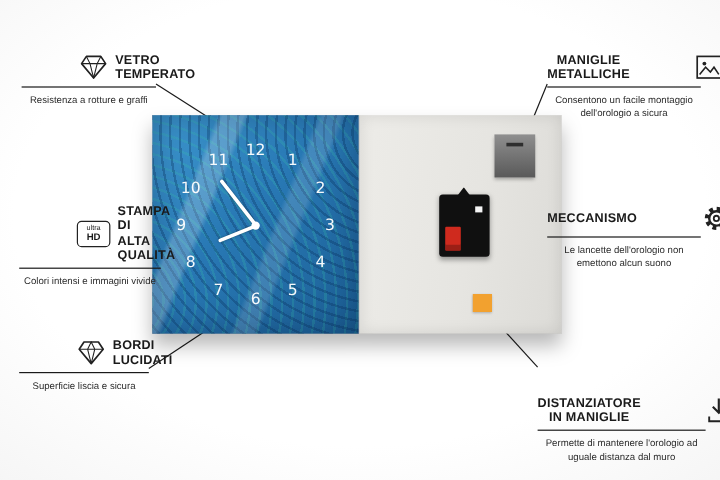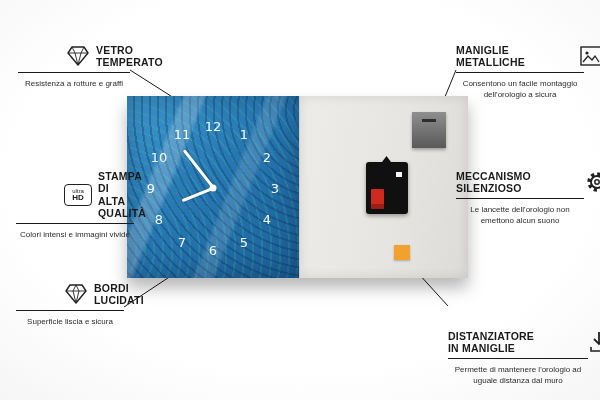--- a/index.html
+++ b/index.html
@@ -43,21 +43,21 @@
   .mech-dot{position:absolute;right:6px;top:10px;width:6px;height:5px;background:#f5f5f5;}
   .battery{position:absolute;left:5px;bottom:5px;width:13px;height:20px;background:#cf2a1e;border-radius:1px;
     box-shadow:inset 0 -5px 0 rgba(0,0,0,0.25);}
   .foam{position:absolute;left:94px;top:149px;width:16px;height:15px;background:#f2a12f;
     box-shadow:0 1px 2px rgba(0,0,0,0.25);}
 
   
   .callout{position:absolute;color:#1a1a1a;}
   .callout .row{display:flex;align-items:center;gap:6px;}
   .callout .titles{flex:1;font-size:10.5px;font-weight:bold;letter-spacing:0.2px;line-height:1.18;}
-  .callout.right .titles{text-align:left;}
+  .callout.right .titles{text-align:center;}
   .callout .rule{border-bottom:1px solid #1a1a1a;margin-top:3px;}
   .callout .desc{margin:5px 0 0;font-size:8px;line-height:1.4;color:#2b2b2b;text-align:center;}
   .icon{flex:0 0 auto;display:flex;align-items:center;justify-content:center;padding-left:48px;}
   .uhd-box{width:26px;height:20px;border:1.5px solid #222;border-radius:4px;display:flex;flex-direction:column;
     align-items:center;justify-content:center;line-height:1;}
   .uhd-box .u1{font-size:6px;}
   .uhd-box .u2{font-size:8px;font-weight:bold;}
 
   .c-l1{left:18px;top:44px;width:112px;}
   .c-l2{left:16px;top:170px;width:118px;}
@@ -182,21 +182,20 @@
       </span>
     </div>
     <div class="rule"></div>
     <p class="desc">Consentono un facile montaggio dell'orologio a sicura</p>
   </div>
 
   <div class="callout right c-r2">
     <div class="row">
       <div class="titles">
         <div>MECCANISMO</div>
-        <div>SILENZIOSO</div>
       </div>
       <span class="icon">
         <svg width="24" height="24" viewBox="0 0 24 24">
           <circle cx="12" cy="12" r="8" fill="none" stroke="#222" stroke-width="3.4" stroke-dasharray="3.2 3.08"></circle>
           <circle cx="12" cy="12" r="6" fill="none" stroke="#222" stroke-width="2"></circle>
           <circle cx="12" cy="12" r="2.2" fill="none" stroke="#222" stroke-width="1.5"></circle>
         </svg>
       </span>
     </div>
     <div class="rule"></div>

